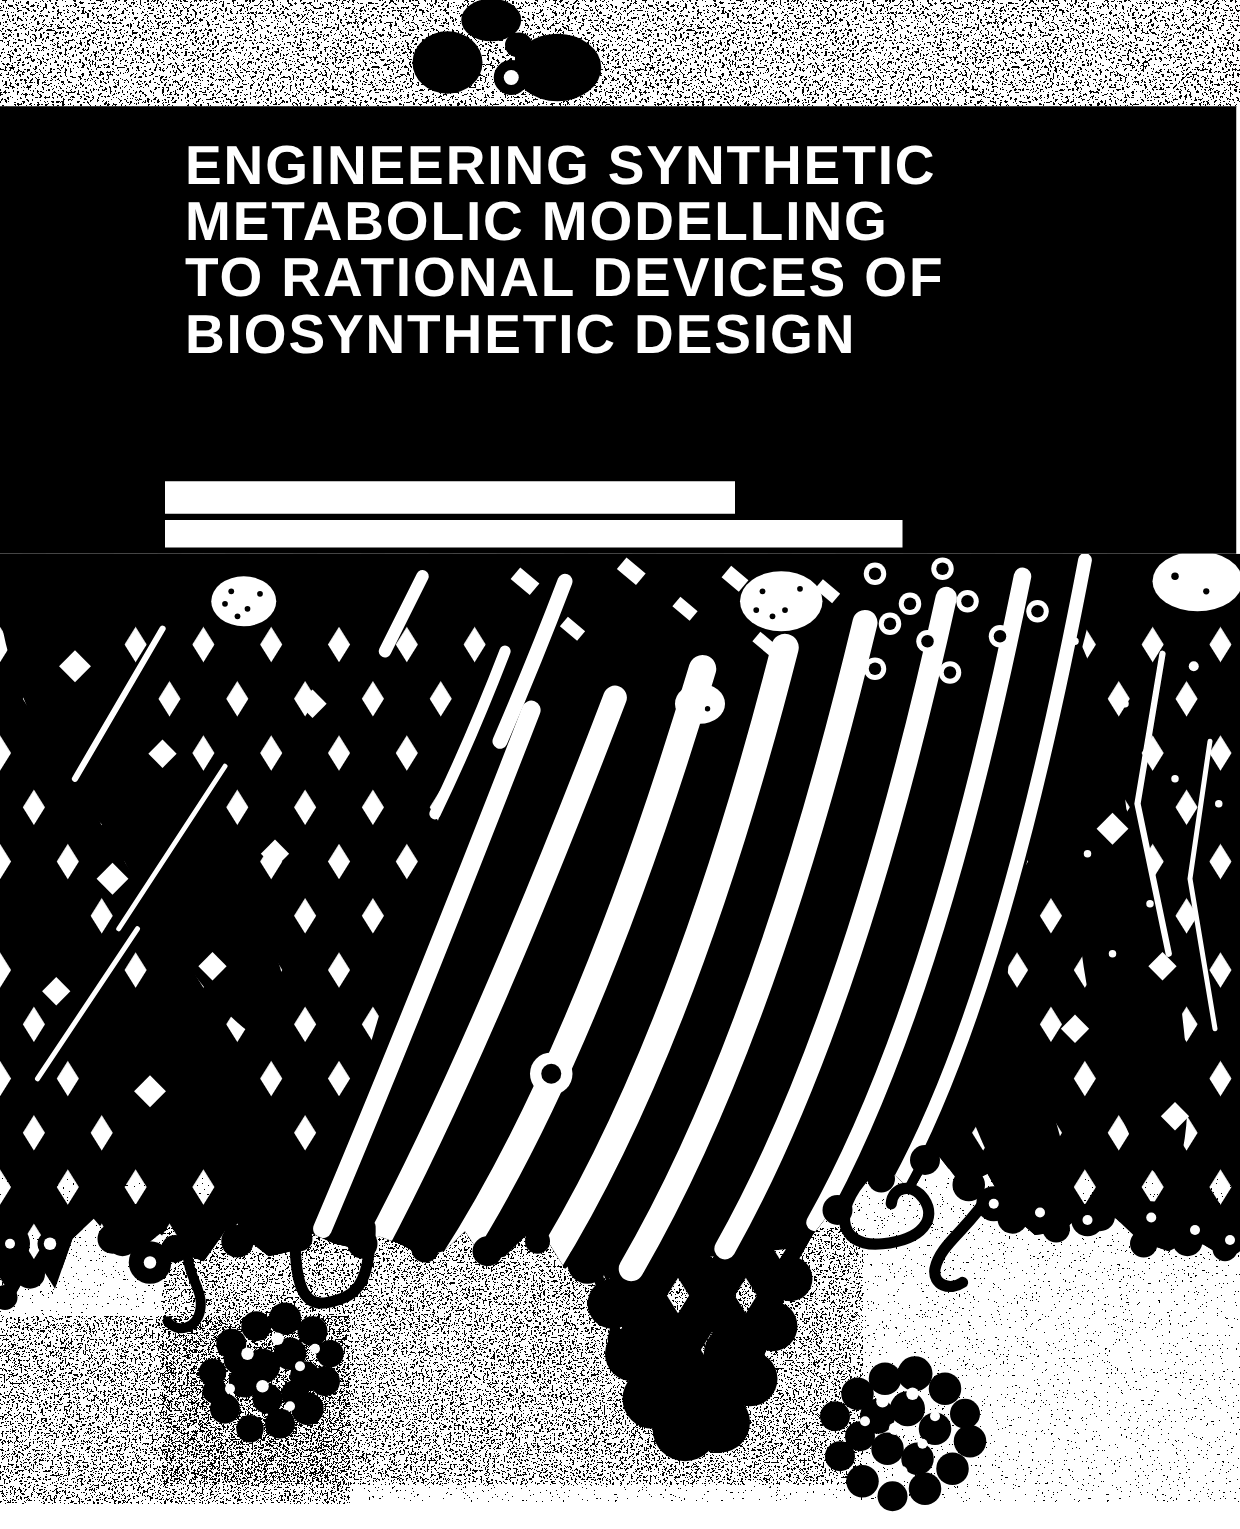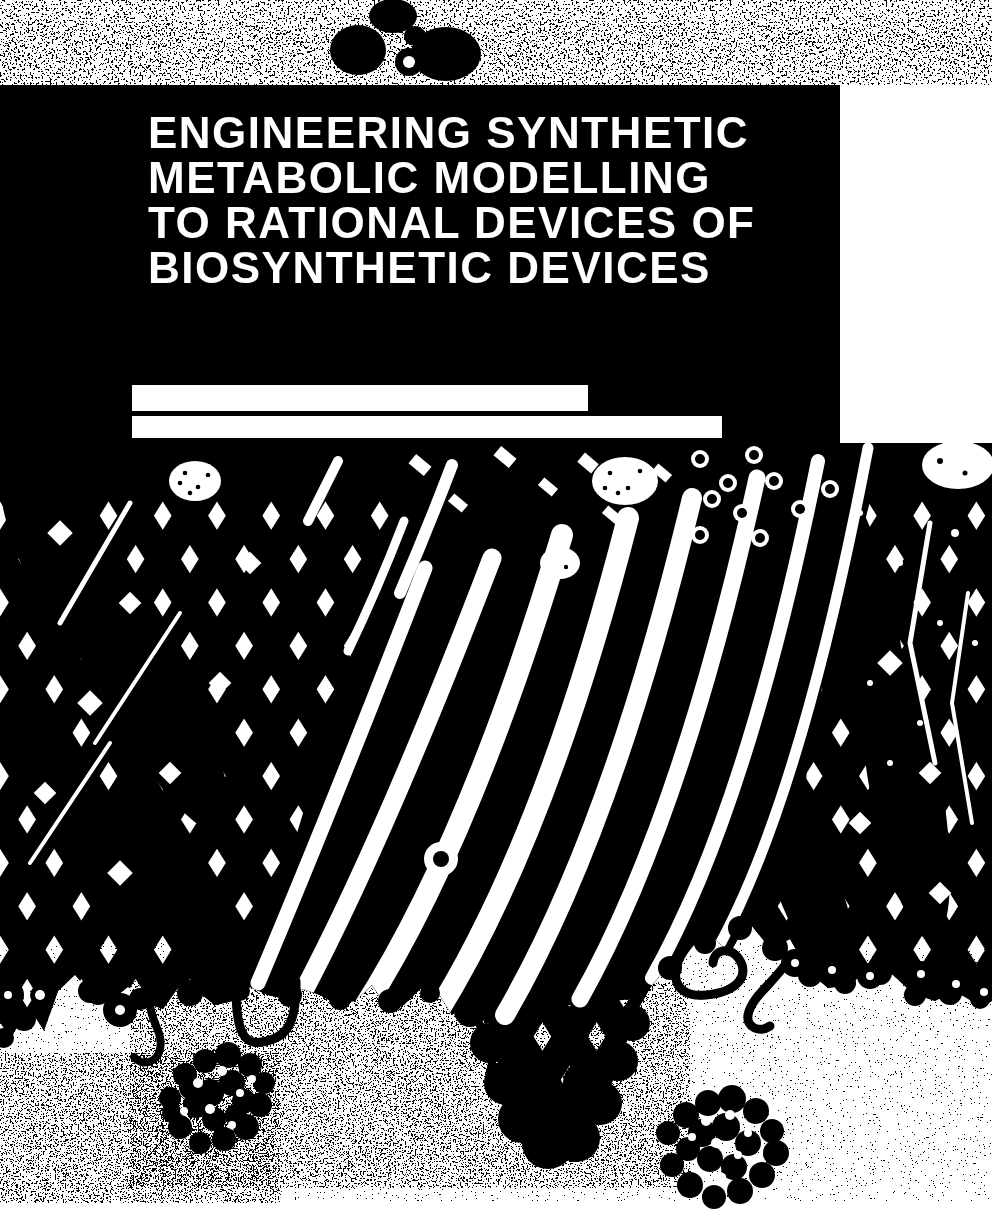--- a/index.html
+++ b/index.html
@@ -3,21 +3,21 @@
 <meta charset="utf-8">
 <style>
   html,body{margin:0;padding:0;background:#888;}
   .page{
     position:relative;width:992px;height:1223px;margin:0 auto;
     background:#ffffff;overflow:hidden;
     font-family:"Liberation Sans","DejaVu Sans",sans-serif;
   }
   .noise-band{position:absolute;left:0;top:0;width:992px;height:85px;}
   .noise-band svg{display:block;}
-  .banner{position:absolute;left:0;top:85px;width:840px;height:358px;background:#000000;}
+  .banner{position:absolute;left:0;top:85px;width:989px;height:358px;background:#000000;}
   .title{
     position:absolute;left:148px;top:25px;margin:0;
     color:#ffffff;font-weight:bold;font-size:44px;line-height:45px;
     letter-spacing:1.5px;white-space:nowrap;
   }
   .title .line{display:block;}
   .redact-bar{position:absolute;background:#ffffff;}
   .bar1{left:132px;top:300px;width:456px;height:26px;}
   .bar2{left:132px;top:331px;width:590px;height:22px;}
   .artwork{position:absolute;left:0;top:443px;width:992px;height:780px;}
@@ -50,21 +50,21 @@
         <circle cx="409" cy="62" r="6" fill="#ffffff"></circle>
       </g>
     </svg>
   </div>
 
   <div class="banner">
     <h1 class="title">
       <span class="line">ENGINEERING SYNTHETIC</span>
       <span class="line">METABOLIC MODELLING</span>
       <span class="line">TO RATIONAL DEVICES OF</span>
-      <span class="line">BIOSYNTHETIC DEVICES</span>
+      <span class="line">BIOSYNTHETIC DESIGN</span>
     </h1>
     <div class="redact-bar bar1"></div>
     <div class="redact-bar bar2"></div>
   </div>
 
   <div class="artwork">
     <svg width="992" height="780" viewBox="0 0 992 780" xmlns="http://www.w3.org/2000/svg">
       <defs>
         <filter id="speckFine" x="0" y="0" width="100%" height="100%" color-interpolation-filters="sRGB">
           <feTurbulence type="fractalNoise" baseFrequency="0.65" numOctaves="3" seed="4" stitchTiles="stitch"></feTurbulence>

